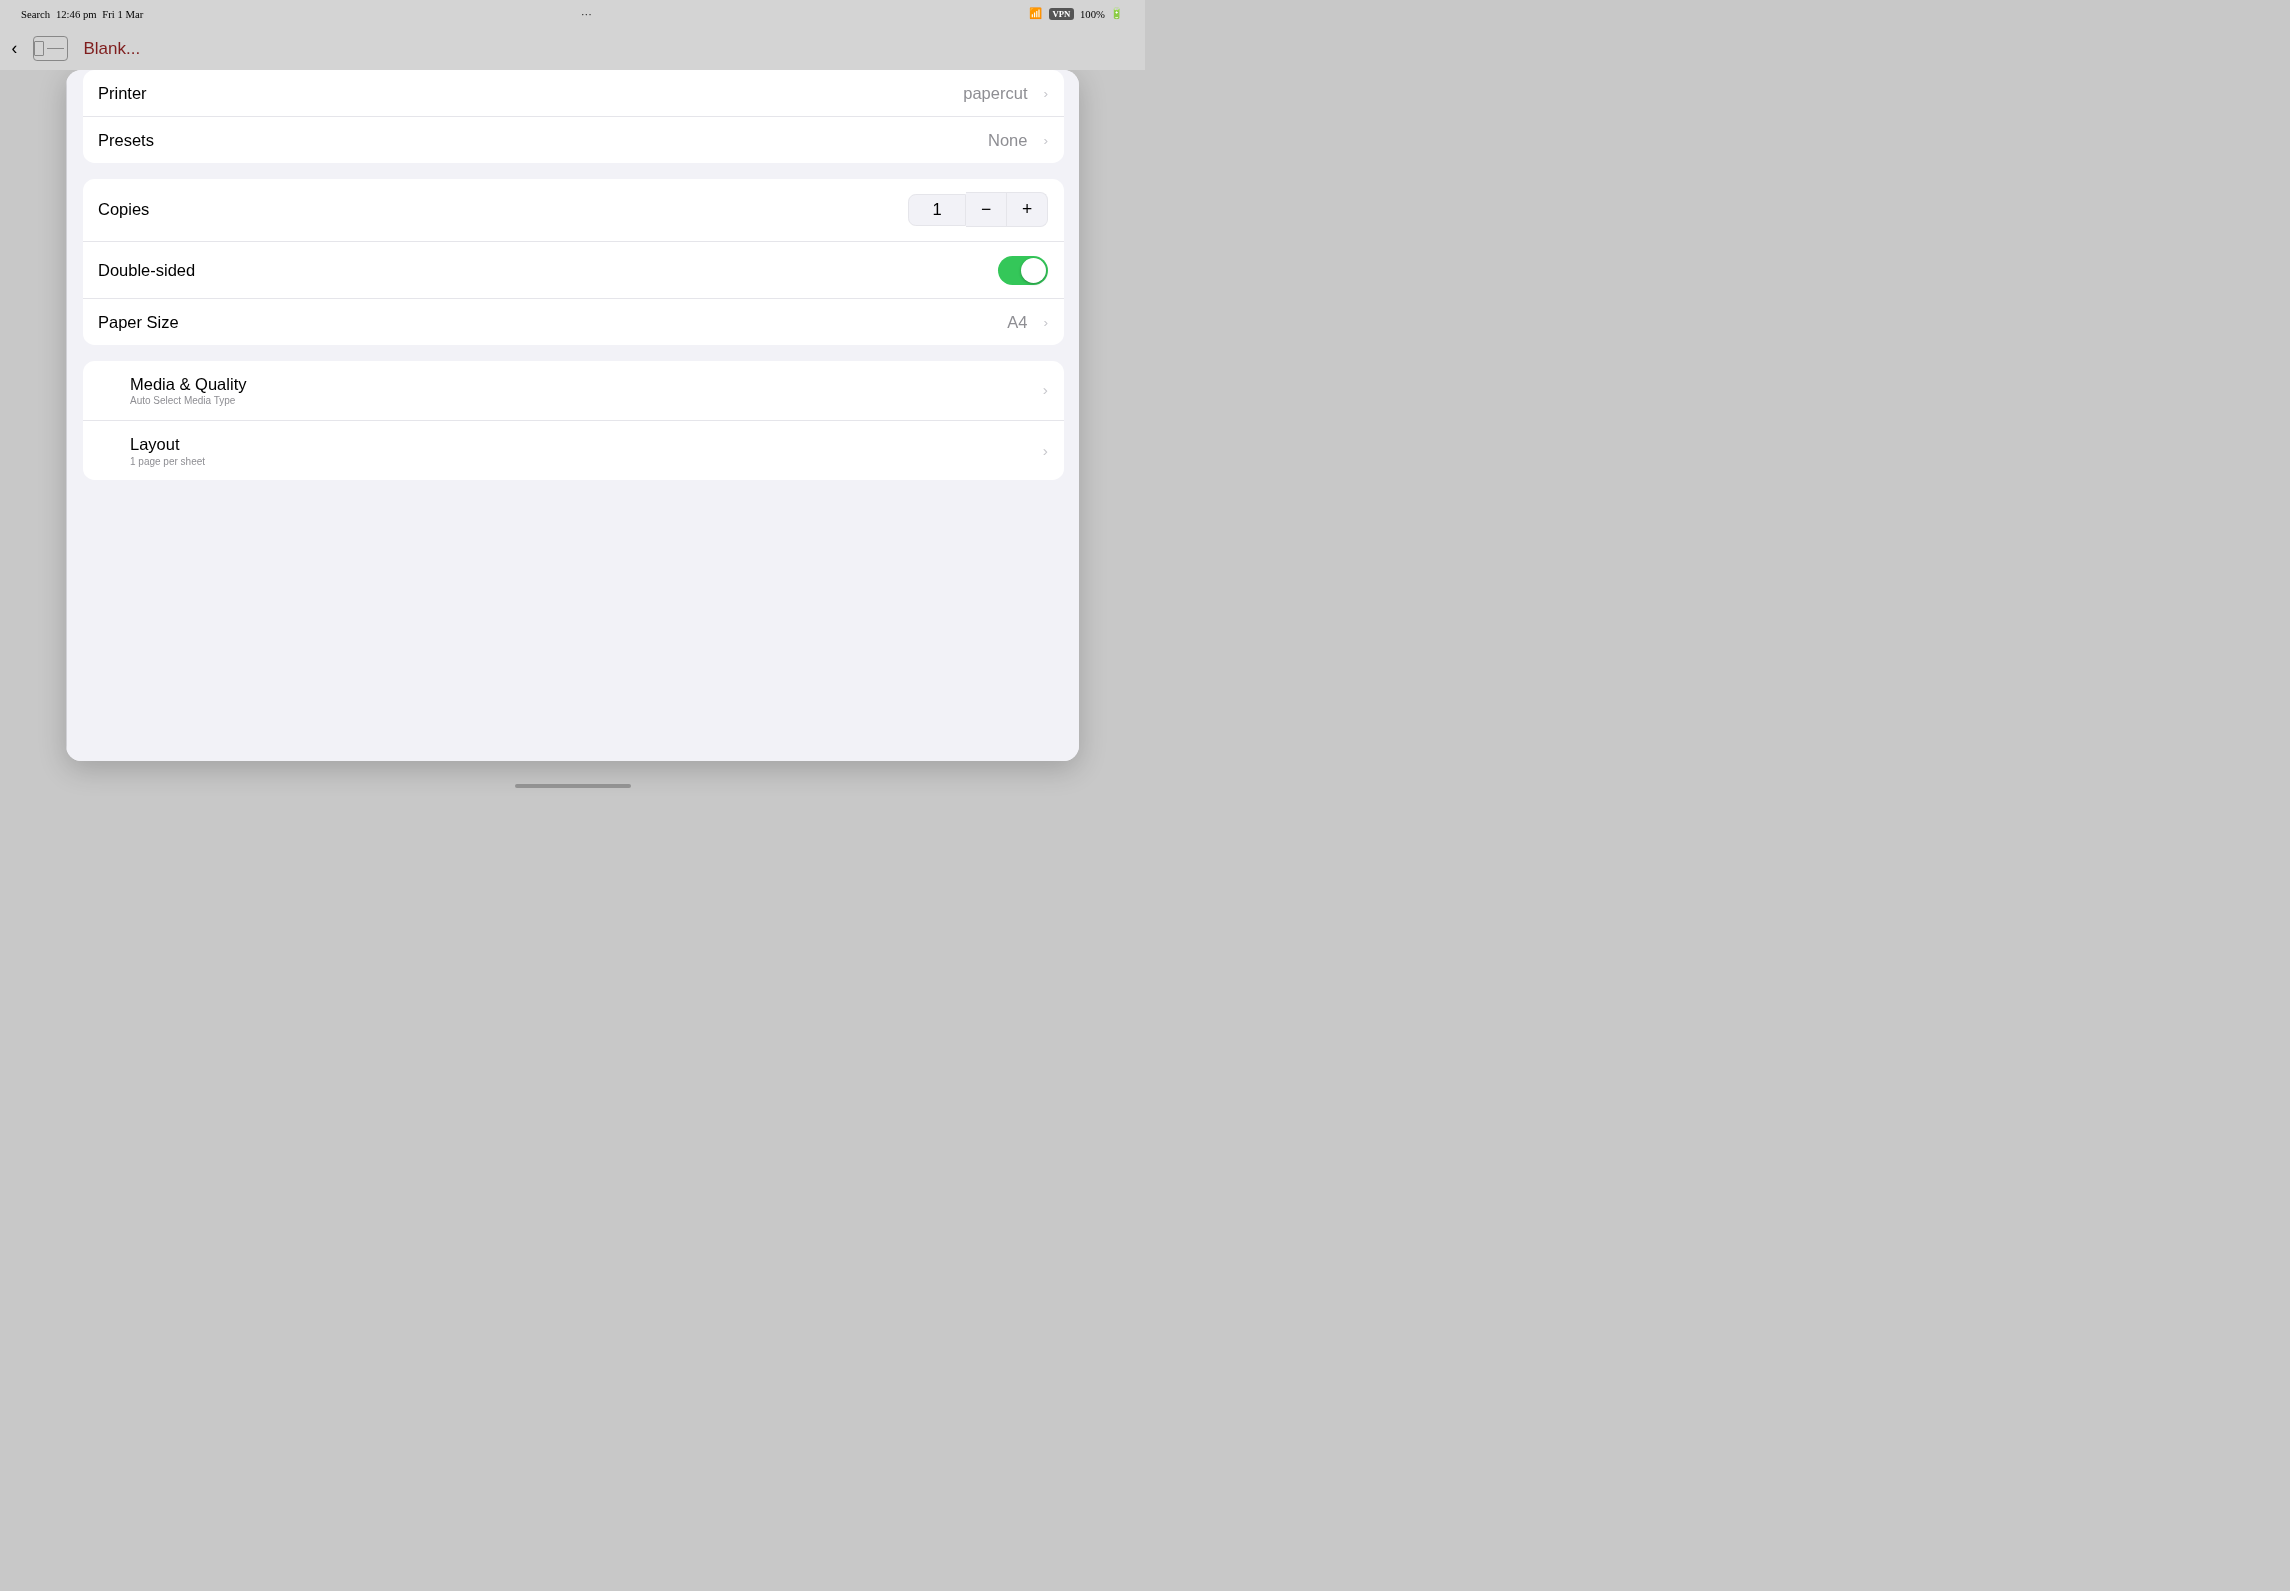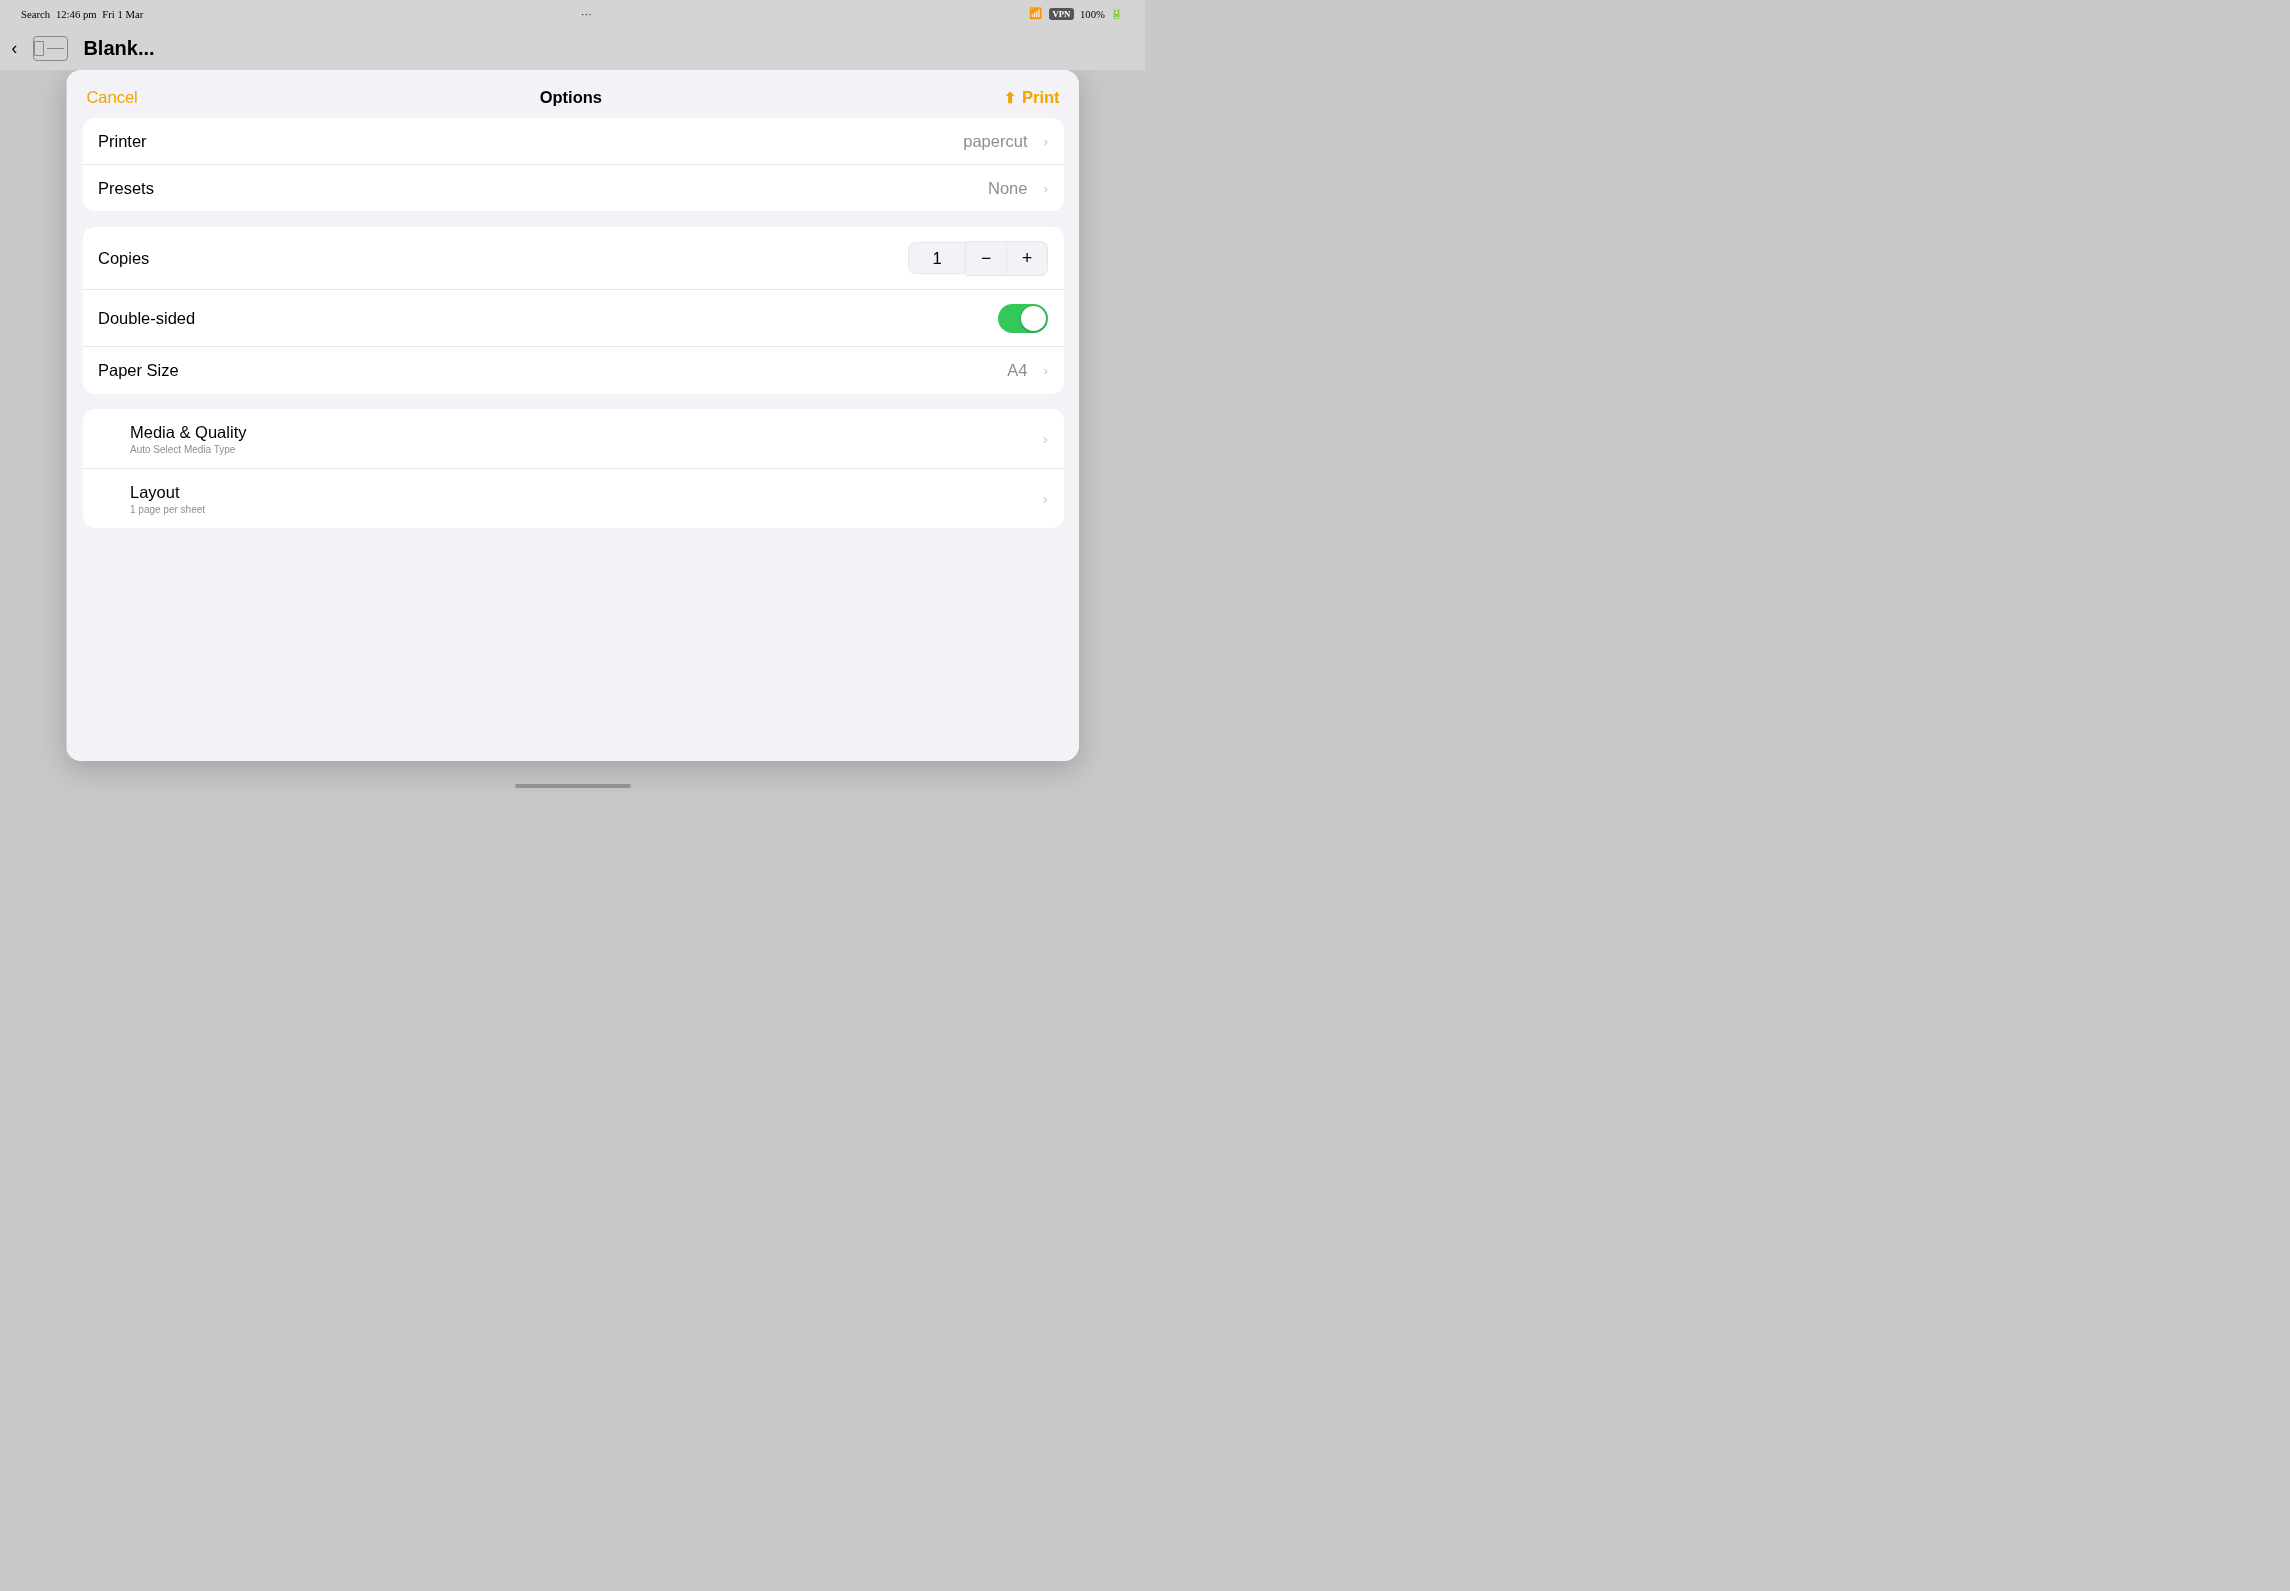--- a/index.html
+++ b/index.html
@@ -313,38 +313,30 @@
     <span>🔋</span>
   </div>
 </div>
 
 <div class="toolbar">
   <span style="font-size:17.5px;cursor:pointer;">‹</span>
   <div style="width:35px;height:25px;border:1.5px solid #888;border-radius:3.9px;display:flex;align-items:center;justify-content:center;">
     <div style="width:9.7px;height:15.5px;border:1.5px solid #888;border-radius:1px;margin-right:2.9px;"></div>
     <div style="flex:1;height:1.9px;background:#888;margin-right:2.9px;"></div>
   </div>
-  <span style="font-size:20px;font-weight:700;color:#000000;">Blank...</span>
+  <span style="font-size:17px;font-weight:400;color:#7f1d1d;">Blank...</span>
 </div>
 
 <div class="main-panel">
 
 
   <div class="pane-divider"></div>
 
   <div class="options-pane">
 
-    <div class="options-header">
-      <button class="cancel-btn">Cancel</button>
-      <span class="options-title">Options</span>
-      <button class="print-btn">
-        <span style="font-size:14.6px;">⬆</span>
-        <span>Print</span>
-      </button>
-    </div>
 
     <div class="options-content">
 
       <div class="section-group">
         <div class="option-row">
           <span class="option-label">Printer</span>
           <div class="option-value">
             <span>papercut</span>
             <span class="chevron">›</span>
           </div>

